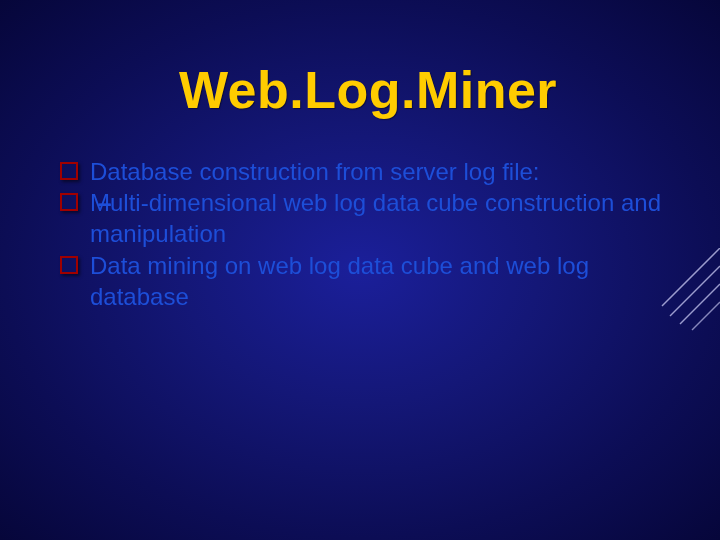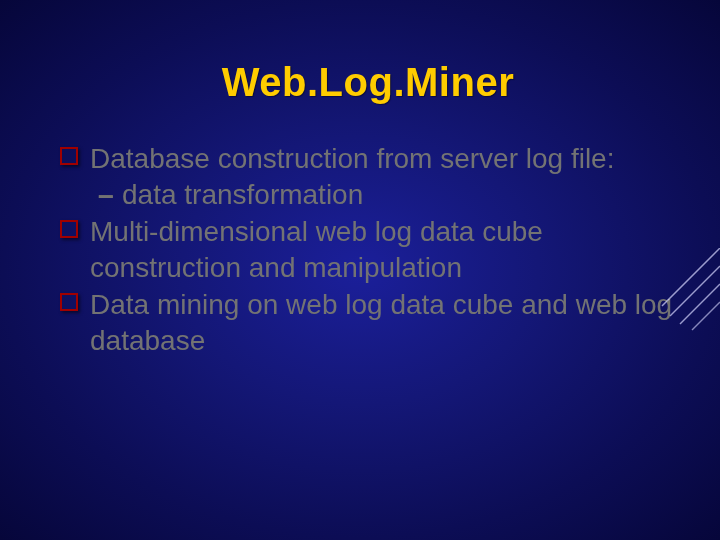--- a/index.html
+++ b/index.html
@@ -17,30 +17,30 @@
   }
   .slide {
     position: absolute;
     top: 0; left: 0; right: 0; bottom: 0;
     padding: 60px 44px 0 60px;
     box-sizing: border-box;
   }
   .title {
     color: #ffcc00;
     font-weight: bold;
-    font-size: 40px;
+    font-size: 52px;
     text-align: center;
     margin: 0 0 36px 0;
     text-shadow: 1px 1px 1px rgba(0,0,0,0.4);
     letter-spacing: 0.5px;
   }
   .body-area {
-    font-size: 28px;
+    font-size: 24px;
     line-height: 1.3;
-    color: #737373;
+    color: #1d4ed8;
   }
   .q-item {
     position: relative;
     padding-left: 30px;
     margin-bottom: 0px;
   }
   .q-bullet {
     position: absolute;
     left: 0;
     top: 6px;
@@ -84,21 +84,20 @@
       <span class="q-bullet"></span>
       <span>Database construction from server log file:</span>
     </div>
 
     <div class="sub-item">
       <span class="dash">–</span>
     </div>
 
     <div class="sub-item">
       <span class="dash">–</span>
-      <span>data transformation</span>
     </div>
 
     <div class="q-item">
       <span class="q-bullet"></span>
       <span>Multi-dimensional web log data cube construction and manipulation</span>
     </div>
 
     <div class="q-item">
       <span class="q-bullet"></span>
       <span>Data mining on web log data cube and web log database</span>

